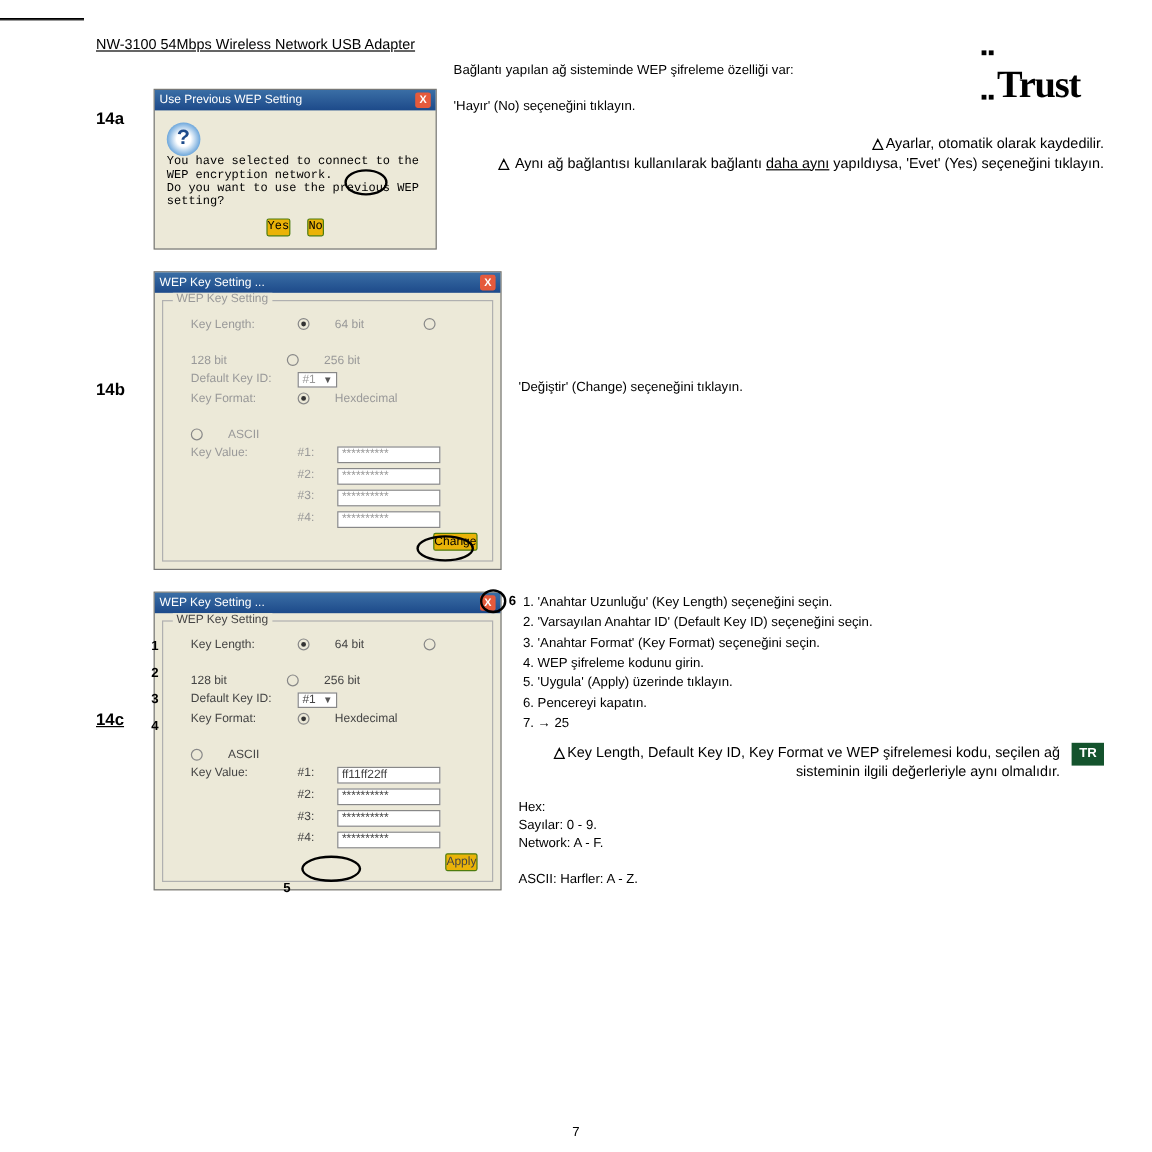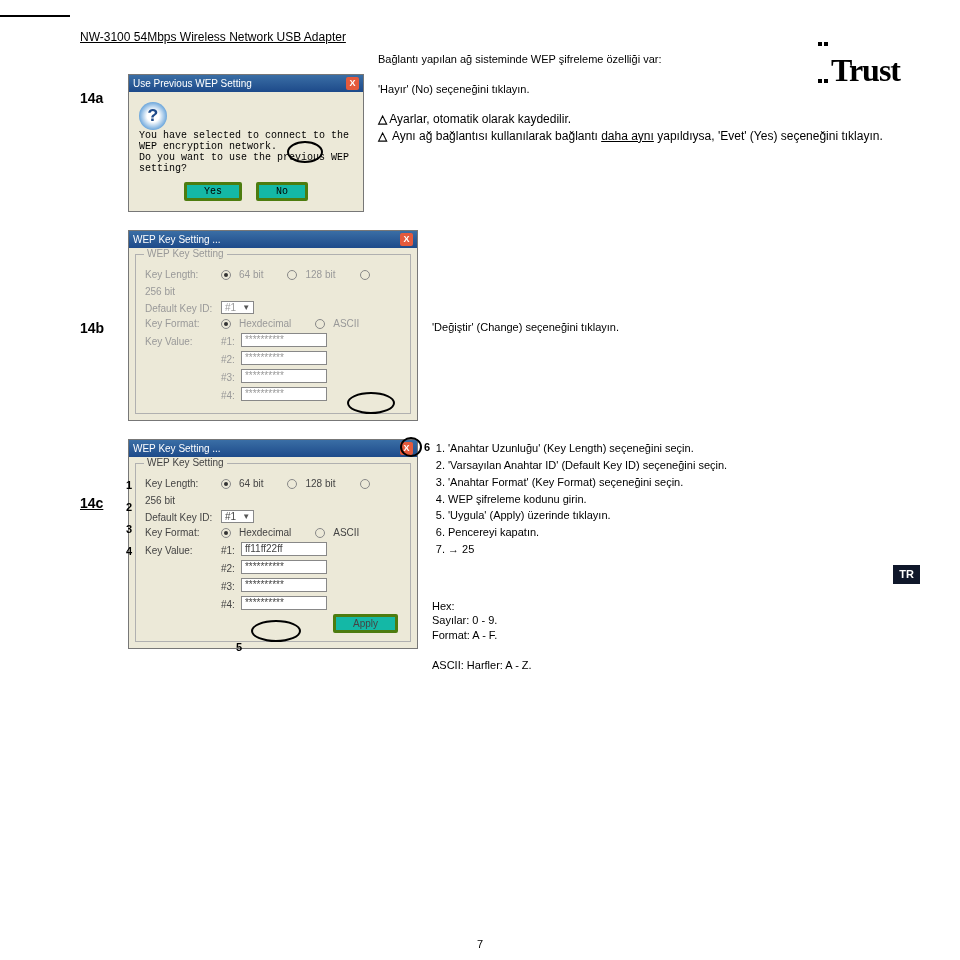--- a/index.html
+++ b/index.html
@@ -97,24 +97,24 @@
     line-height: 28px;
     font-weight: bold;
     font-size: 18px;
     color: #1d4a8a;
     margin-right: 8px;
     vertical-align: top;
   }
   .dlg-buttons { text-align: center; margin-top: 8px; }
   .xpbtn {
     display: inline-block;
-    background: #14b8a6;
-    border: 3px solid #4d7c0f;
+    background: #eab308;
+    border: 1px solid #4d7c0f;
     border-radius: 2px;
-    padding: 1px 17px;
+    padding: 1px 0;
     font-size: 10px;
     margin: 0 4px;
   }
   .noCirc {
     position: absolute;
     border: 2px solid #000;
     border-radius: 50%;
     width: 36px;
     height: 22px;
   }
@@ -127,21 +127,21 @@
     color: #444;
   }
   .fs-legend {
     position: absolute;
     top: -7px;
     left: 8px;
     background: #ece9d8;
     padding: 0 3px;
     font-size: 10px;
   }
-  .frow { display: flex; align-items: flex-end; margin: 4px 1px; gap: 6px; flex-wrap: wrap;}
+  .frow { display: flex; align-items: flex-start; margin: 4px 15px; gap: 19px; flex-wrap: wrap;}
   .flabel { width: 70px; flex-shrink: 0; }
   .radio {
     display: inline-block;
     width: 10px;
     height: 10px;
     border: 1px solid #888;
     border-radius: 50%;
     vertical-align: -1px;
     margin-right: 2px;
     position: relative;
@@ -168,31 +168,31 @@
   .txt {
     background: #fff;
     border: 1px solid #888;
     padding: 0 3px;
     font-size: 10px;
     width: 86px;
     height: 14px;
   }
   .dimmed { color: #999; }
   .desc { font-size: 11px; line-height: 1.35; flex: 1; padding-top: 2px;}
-  .warn { font-size: 12px; }
+  .warn { font-size: 12px; text-align: right; }
   .warn::before {
     content: '△';
     font-weight: bold;
     margin-right: 2px;
   }
   .ol { margin: 0 0 8px 0; padding-left: 16px; font-size: 11px; }
   .ol li { margin-bottom: 2px; }
   .tr-badge {
     display: inline-block;
-    background: #0f172a;
+    background: #14532d;
     color: #fff;
     font-weight: bold;
     padding: 2px 6px;
     font-size: 11px;
   }
   .pagenum {
     position: absolute;
     bottom: 10px;
     left: 50%;
     transform: translateX(-50%);
@@ -301,31 +301,34 @@
       <div class="frow">
           <span class="flabel"></span>
           <span>#3:</span>
           <span class="txt">**********</span>
         </div>
       <div class="frow">
           <span class="flabel"></span>
           <span>#4:</span>
           <span class="txt">**********</span>
         </div>
+      <div style="text-align:right;margin-top:4px;">
+        <span class="xpbtn" style="color:#000;">Change</span>
+      </div>
     </div>
     <div class="noCirc" style="left:218px; bottom:6px; width:48px; height:22px;"></div>
   </div>
 
   <div class="desc" style="padding-top:90px;">
     <div>'Değiştir' (Change) seçeneğini tıklayın.</div>
   </div>
 </div>
 
 <div class="row" style="align-items:flex-start;">
-  <div class="step-label" style="margin-top:56px;text-decoration:underline;">14c</div>
+  <div class="step-label" style="margin-top:98px;text-decoration:underline;">14c</div>
 
   <div style="position:relative;">
     <div class="shot" style="width:290px;">
       <div class="titlebar">
         <span>WEP Key Setting ...</span>
         <span class="closex">X</span>
       </div>
       <div class="fieldset">
         <div class="fs-legend">WEP Key Setting</div>
 
@@ -396,25 +399,26 @@
       <li>'Anahtar Uzunluğu' (Key Length) seçeneğini seçin.</li>
       <li>'Varsayılan Anahtar ID' (Default Key ID) seçeneğini seçin.</li>
       <li>'Anahtar Format' (Key Format) seçeneğini seçin.</li>
       <li>WEP şifreleme kodunu girin.</li>
       <li>'Uygula' (Apply) üzerinde tıklayın.</li>
       <li>Pencereyi kapatın.</li>
       <li>→ 25</li>
     </ol>
     <div style="display:flex; gap:10px; align-items:flex-start;">
       <div style="flex:1;">
+        <div class="warn"><span>Key Length, Default Key ID, Key Format ve WEP şifrelemesi kodu, seçilen ağ sisteminin ilgili değerleriyle aynı olmalıdır.</span></div>
       </div>
       <div class="tr-badge">TR</div>
     </div>
     <br>
     <div>Hex:</div>
     <div>Sayılar:  0 - 9.</div>
-    <div>Format:  A - F.</div>
+    <div>Network:  A - F.</div>
     <br>
     <div>ASCII: Harfler: A - Z.</div>
   </div>
 </div>
 
 <div class="pagenum">7</div>
 
 </body></html>

